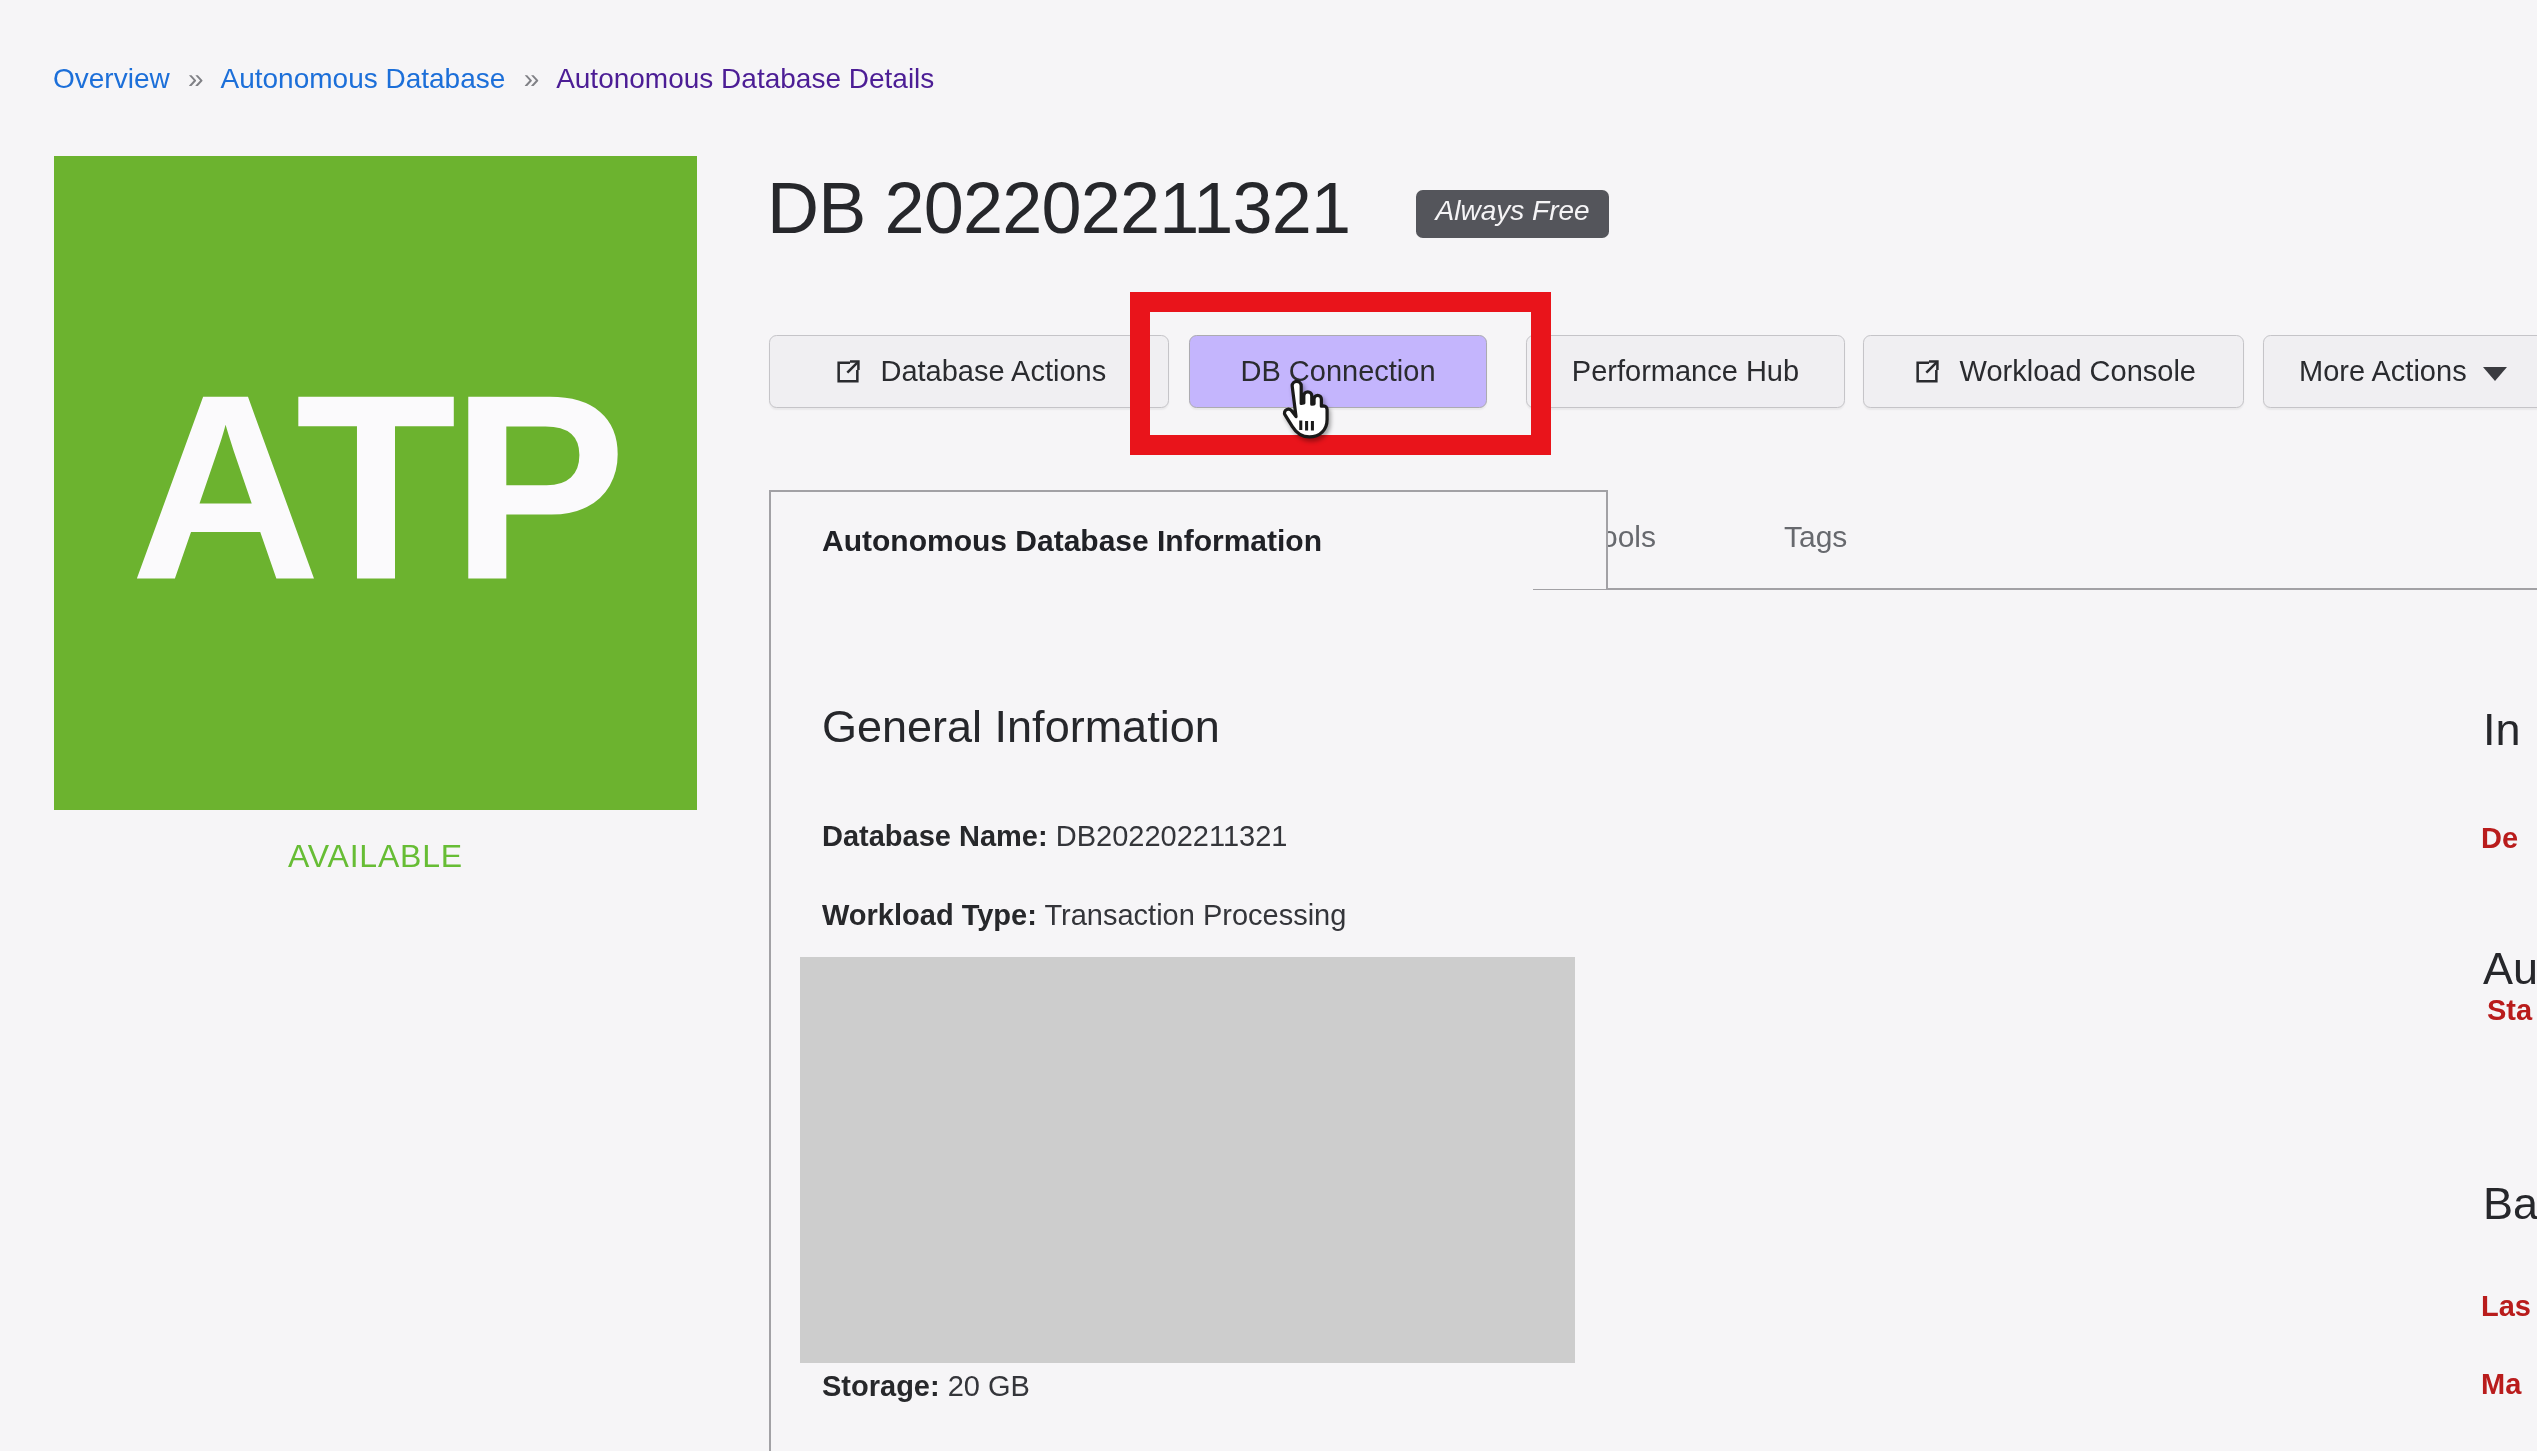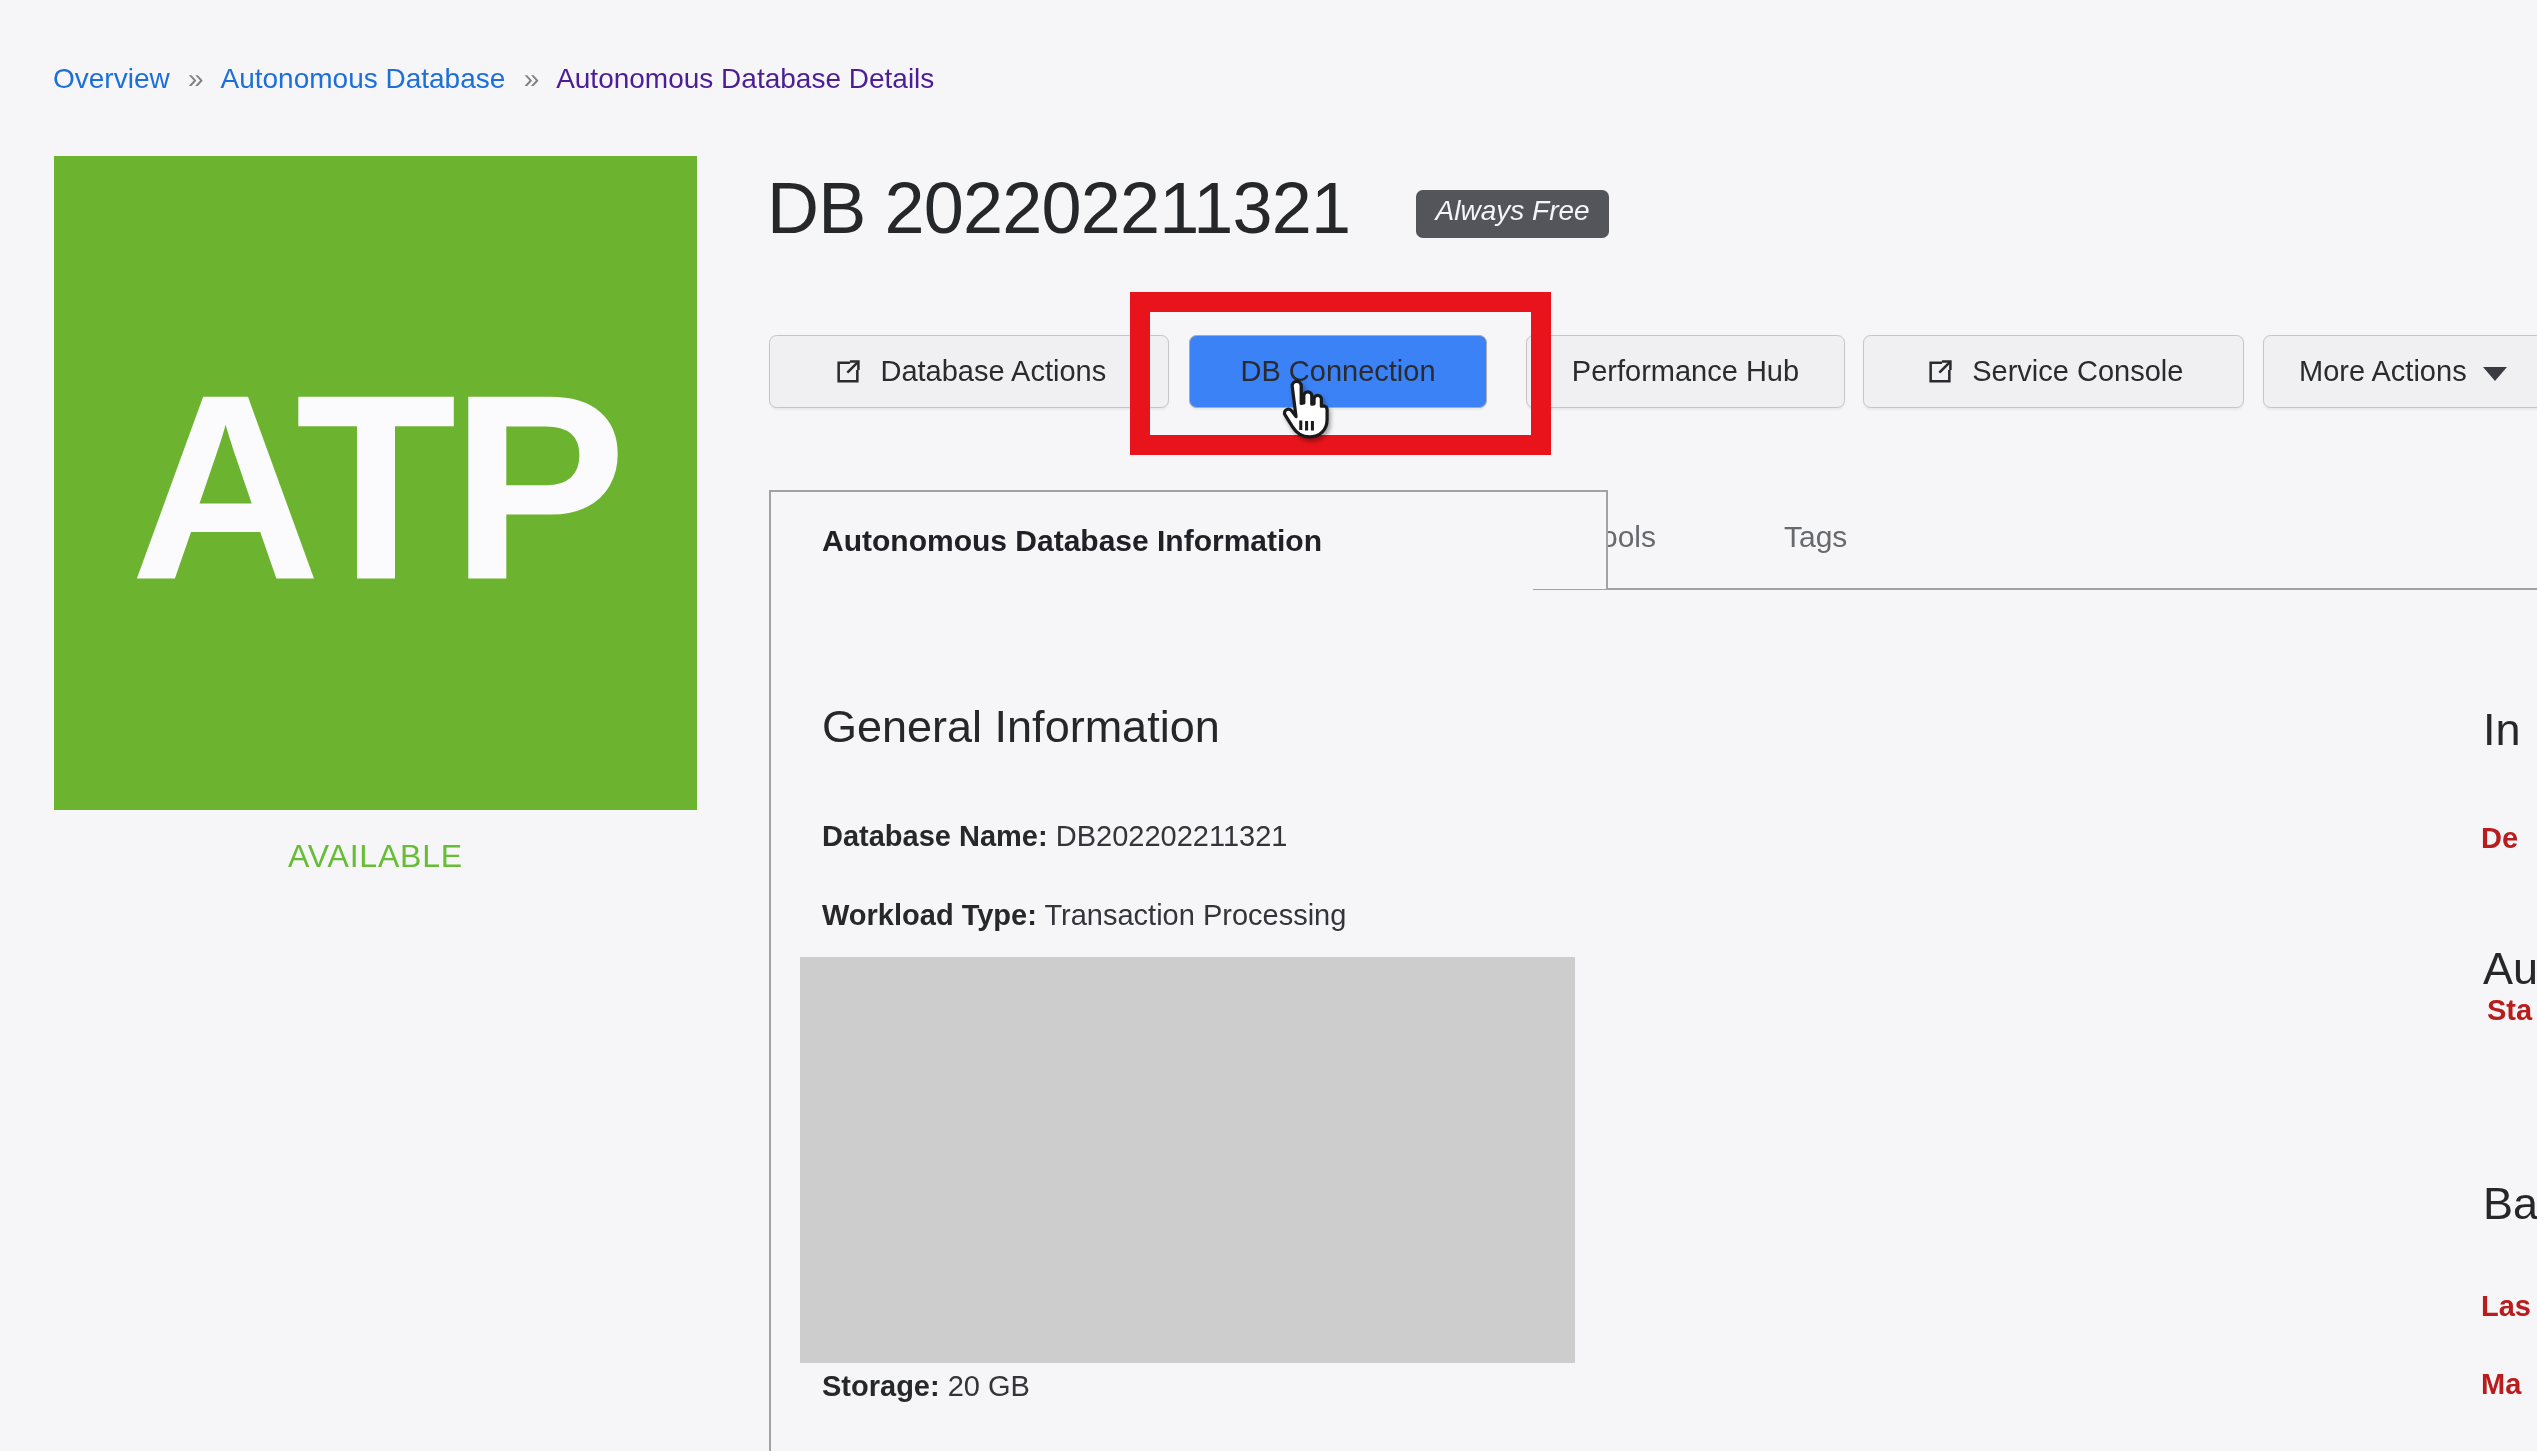--- a/index.html
+++ b/index.html
@@ -46,21 +46,21 @@
     white-space:nowrap;
   }
   
   .btn{
     position:absolute;top:335px;height:73px;box-sizing:border-box;
     background:#F0EFF2;border:1.5px solid #C5C4C8;border-radius:7.6px;
     display:flex;align-items:center;justify-content:center;gap:16.6px;
     font-size:29px;color:#2A2B2F;white-space:nowrap;cursor:pointer;
     box-shadow:0 1.5px 1.5px rgba(0,0,0,0.05);
   }
-  .btn.hovered{background:#3b82f6;border-color:#ACABB0;}
+  .btn.hovered{background:#c4b5fd;border-color:#ACABB0;}
   .btn .ext-ico{width:32px;height:32px;flex:0 0 auto;}
   .caret-down{
     width:0;height:0;border-left:12px solid transparent;border-right:12px solid transparent;
     border-top:14.3px solid #3A3B40;flex:0 0 auto;margin-top:4.5px;
   }
   
   .annotation-box{
     position:absolute;left:1130px;top:292px;width:421px;height:163px;
     box-sizing:border-box;border:20.4px solid #E9141B;z-index:5;
     pointer-events:none;
@@ -157,21 +157,21 @@
   <div class="btn" style="left:1526px;width:319px;">
     <span>Performance Hub</span>
   </div>
 
   <div class="btn" style="left:1863px;width:381px;">
     <svg class="ext-ico" viewBox="0 0 24 24" fill="none" stroke="#2A2B2F" stroke-width="1.9">
       <path d="M13.5 5H5v14h14v-8.5"></path>
       <path d="M13.5 4.2h6.3v6.3"></path>
       <path d="M19.4 4.6 11.5 12.5"></path>
     </svg>
-    <span>Service Console</span>
+    <span>Workload Console</span>
   </div>
 
   <div class="btn" style="left:2263px;width:325px;justify-content:flex-start;padding-left:35px;">
     <span>More Actions</span>
     <span class="caret-down"></span>
   </div>
 
   <div class="annotation-box"></div>
 
   <svg class="cursor" width="65" height="69" viewBox="0 0 30 32">

